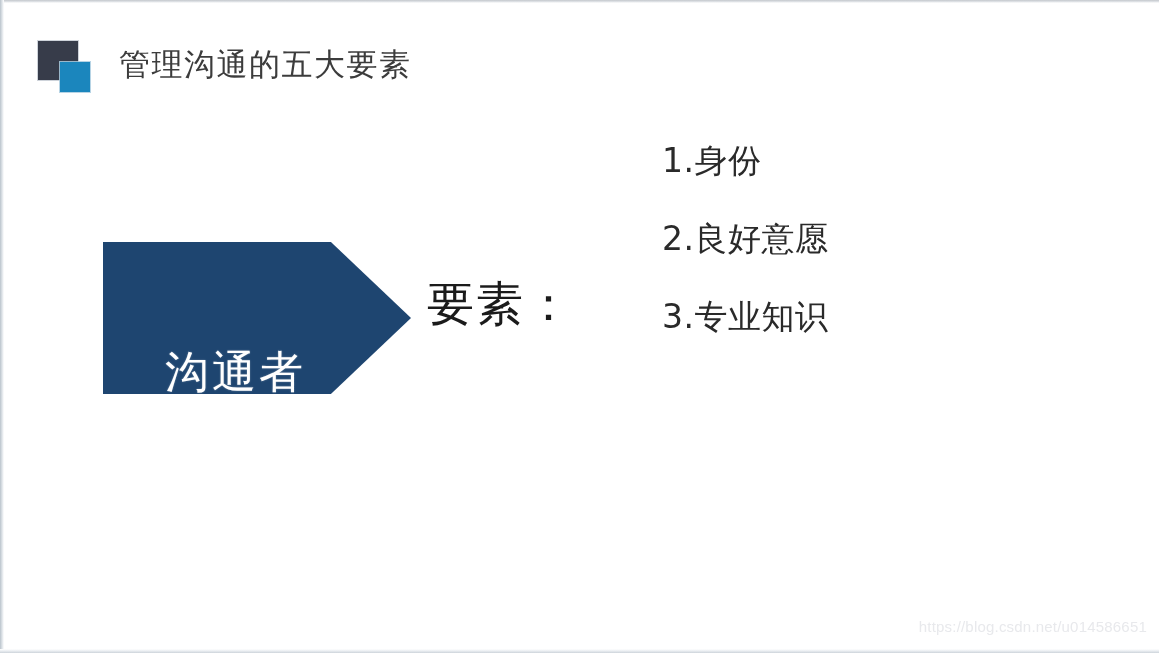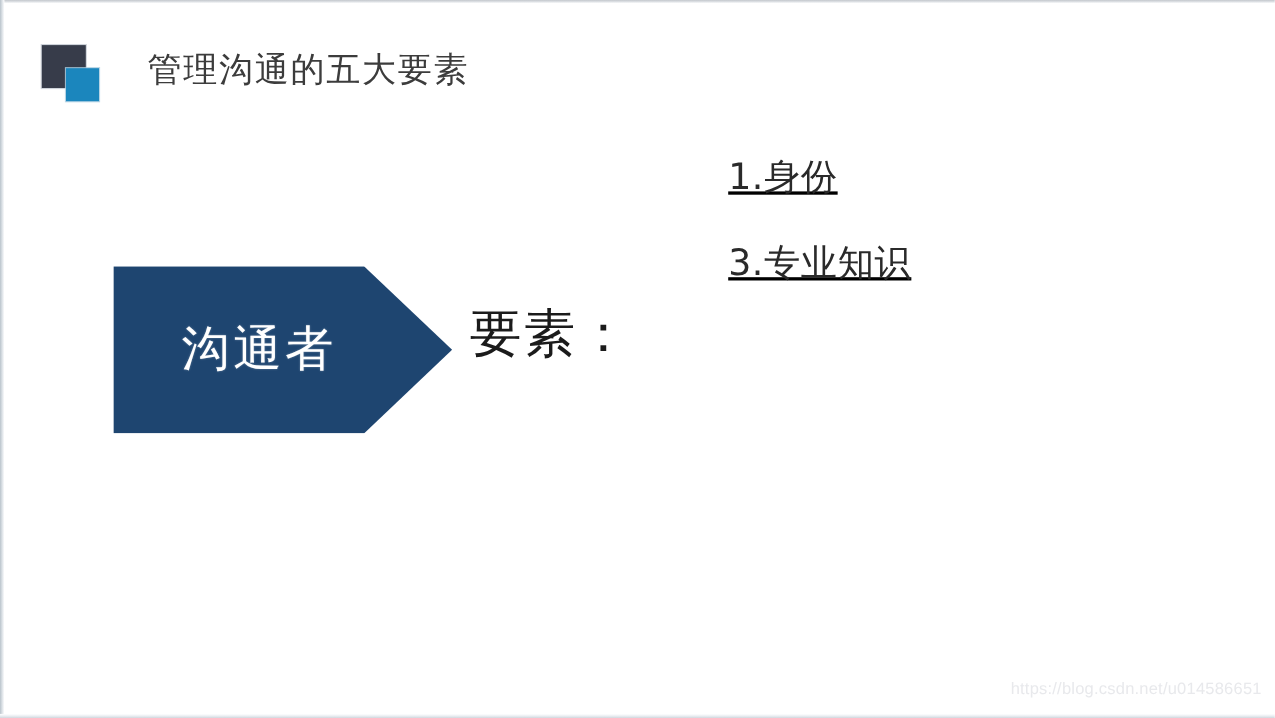--- a/index.html
+++ b/index.html
@@ -66,42 +66,42 @@
     top: 21px;
     width: 30px;
     height: 30px;
     background: #1b86bd;
     box-shadow: 0 0 0 1px rgba(170,205,225,0.85);
   }
 
   
   #page-title {
     position: absolute;
-    left: 134px;
+    left: 119px;
     top: 44px;
     font-size: 31px;
     line-height: 40px;
     color: #3c3c3c;
     letter-spacing: 1.5px;
     font-weight: 400;
     white-space: nowrap;
   }
 
   
   #communicator-arrow {
     position: absolute;
     left: 103px;
     top: 242px;
     width: 308px;
     height: 152px;
     background: #1e4570;
     -webkit-clip-path: polygon(0 0, 74% 0, 100% 50%, 74% 100%, 0 100%);
     clip-path: polygon(0 0, 74% 0, 100% 50%, 74% 100%, 0 100%);
     display: flex;
-    align-items: center;
+    align-items: flex-end;
     justify-content: flex-start;
   }
   #communicator-arrow-label {
     margin-left: 62px;
     color: #ffffff;
     font-size: 44px;
     letter-spacing: 3px;
     line-height: 1;
     white-space: nowrap;
     text-shadow: 0 0 2px rgba(255,255,255,0.35);
@@ -122,21 +122,20 @@
 
   
   #elements-list {
     position: absolute;
     left: 662px;
     top: 139px;
     width: 420px;
     margin: 0;
     padding: 0;
     list-style: none;
-    text-decoration: underline;
   }
   #elements-list .list-item {
     height: 78px;
     font-size: 33px;
     line-height: 44px;
     color: #2a2a2a;
     letter-spacing: 0.5px;
     white-space: nowrap;
     font-weight: 400;
   }
@@ -171,18 +170,19 @@
   <div id="page-title">管理沟通的五大要素</div>
 
   <div id="communicator-arrow">
     <span id="communicator-arrow-label">沟通者</span>
   </div>
 
   <div id="elements-label">要素：</div>
 
   <ul id="elements-list">
     <li class="list-item">1.身份</li>
+    <li class="list-item">2.良好意愿</li>
     <li class="list-item">3.专业知识</li>
   </ul>
 
   <div id="watermark">https://blog.csdn.net/u014586651</div>
 
 </div>
 
 </body></html>

